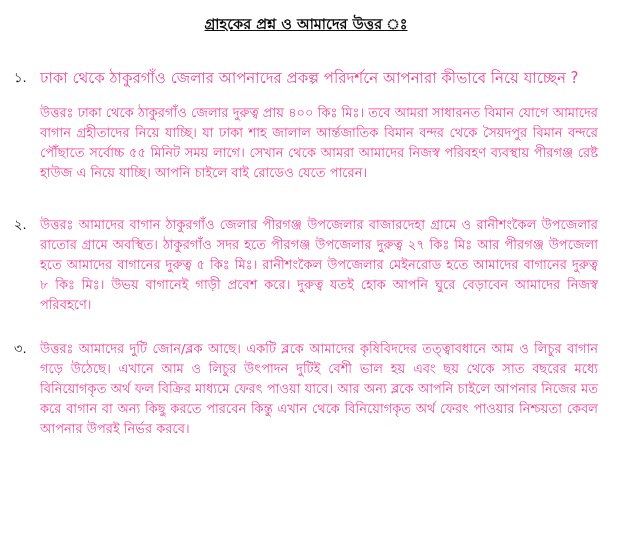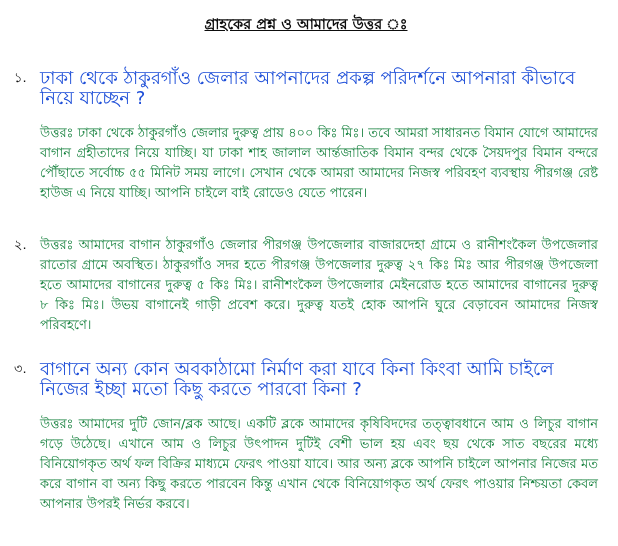--- a/index.html
+++ b/index.html
@@ -42,31 +42,31 @@
       width: 26px;
       font-size: 13px;
       line-height: 20px;
       color: #141414;
     }
     .qa-body {
       flex: 1;
       min-width: 0;
     }
     .question {
-      font-size: 18px;
+      font-size: 15px;
       line-height: 20px;
       margin: 0 0 15px 0;
-      color: #1d4ed8;
+      color: #ec4899;
     }
     .answer {
       font-size: 13px;
       line-height: 20px;
       text-align: justify;
       margin: 0;
-      color: #15803d;
+      color: #ec4899;
     }
   </style>
 </head>
 <body>
 
 <div class="page">
 
   <h1 class="doc-title">গ্রাহকের প্রশ্ন ও আমাদের উত্তর ঃ</h1>
 
   <div class="qa-item qa-item-1">
@@ -80,18 +80,17 @@
   <div class="qa-item qa-item-2">
     <div class="qa-number">২.</div>
     <div class="qa-body">
       <p class="answer">উত্তরঃ আমাদের বাগান ঠাকুরগাঁও জেলার পীরগঞ্জ উপজেলার বাজারদেহা গ্রামে ও রানীশংকৈল উপজেলার রাতোর গ্রামে অবস্থিত। ঠাকুরগাঁও সদর হতে পীরগঞ্জ উপজেলার দুরুত্ব ২৭ কিঃ মিঃ আর পীরগঞ্জ উপজেলা হতে আমাদের বাগানের দুরুত্ব ৫ কিঃ মিঃ। রানীশংকৈল উপজেলার মেইনরোড হতে আমাদের বাগানের দুরুত্ব ৮ কিঃ মিঃ। উভয় বাগানেই গাড়ী প্রবেশ করে। দুরুত্ব যতই হোক আপনি ঘুরে বেড়াবেন আমাদের নিজস্ব পরিবহণে।</p>
     </div>
   </div>
 
   <div class="qa-item qa-item-3">
     <div class="qa-number">৩.</div>
     <div class="qa-body">
-      <p class="question">বাগানে অন্য কোন অবকাঠামো নির্মাণ করা যাবে কিনা কিংবা আমি চাইলে নিজের ইচ্ছা মতো কিছু করতে পারবো কিনা ?</p>
       <p class="answer">উত্তরঃ আমাদের দুটি জোন/ব্লক আছে। একটি ব্লকে আমাদের কৃষিবিদদের তত্ত্বাবধানে আম ও লিচুর বাগান গড়ে উঠেছে। এখানে আম ও লিচুর উৎপাদন দুটিই বেশী ভাল হয় এবং ছয় থেকে সাত বছরের মধ্যে বিনিয়োগকৃত অর্থ ফল বিক্রির মাধ্যমে ফেরৎ পাওয়া যাবে। আর অন্য ব্লকে আপনি চাইলে আপনার নিজের মত করে বাগান বা অন্য কিছু করতে পারবেন কিন্তু এখান থেকে বিনিয়োগকৃত অর্থ ফেরৎ পাওয়ার নিশ্চয়তা কেবল আপনার উপরই নির্ভর করবে।</p>
     </div>
   </div>
 
 </div>
 
 </body></html>

